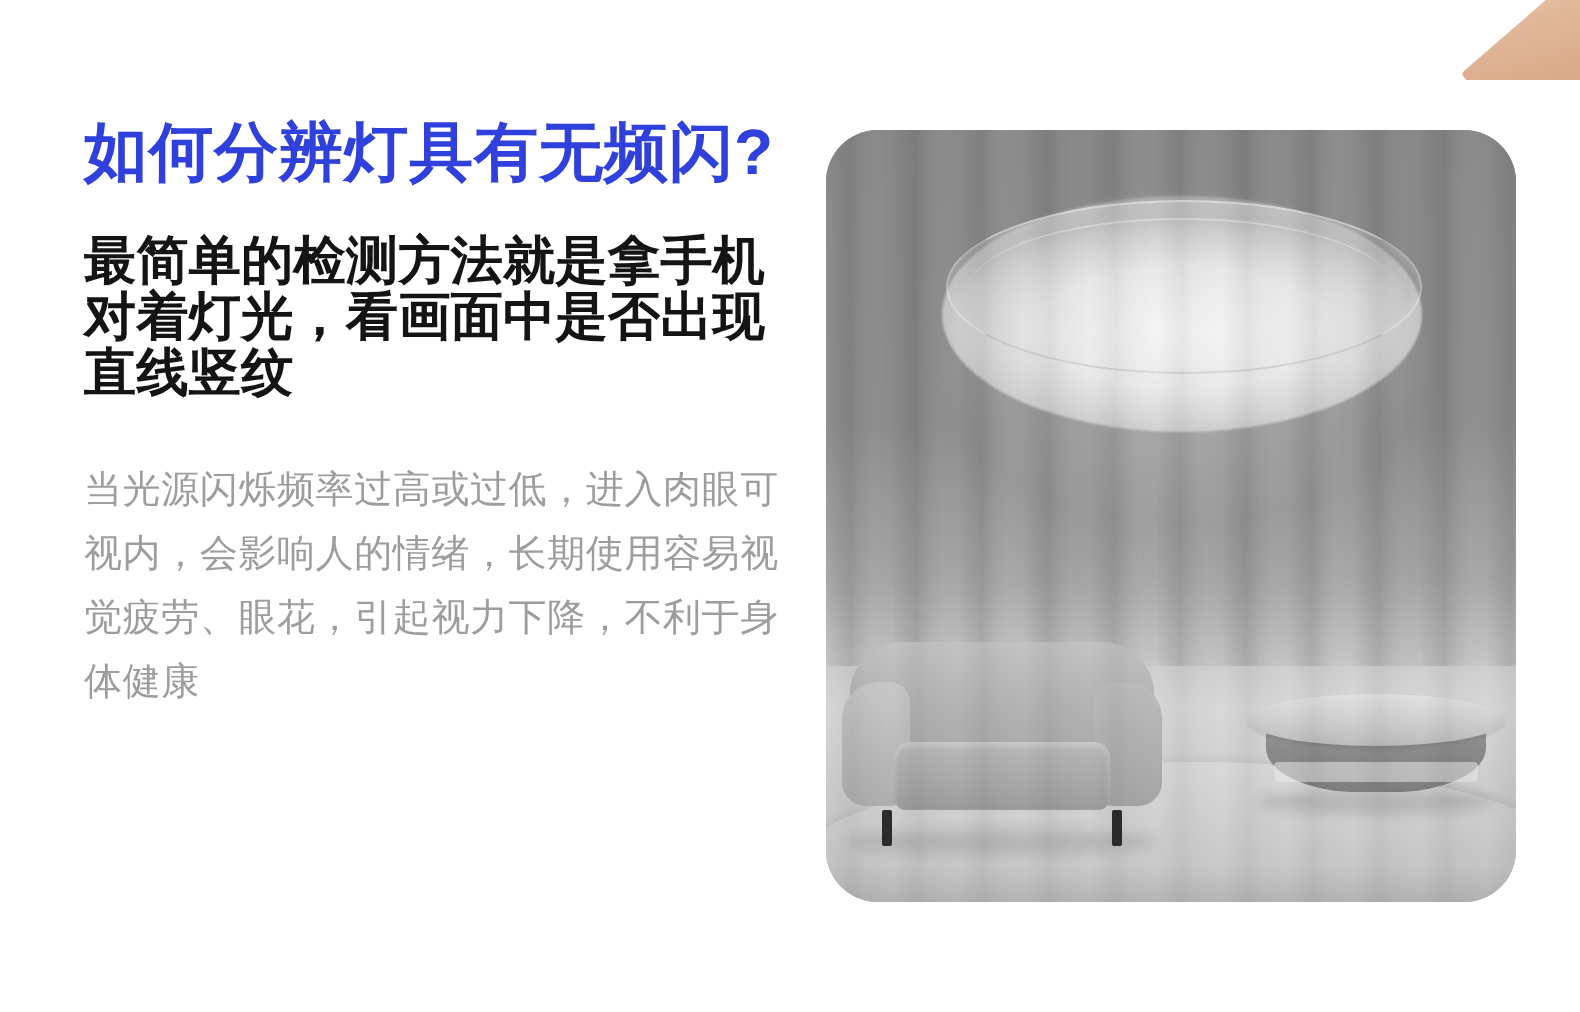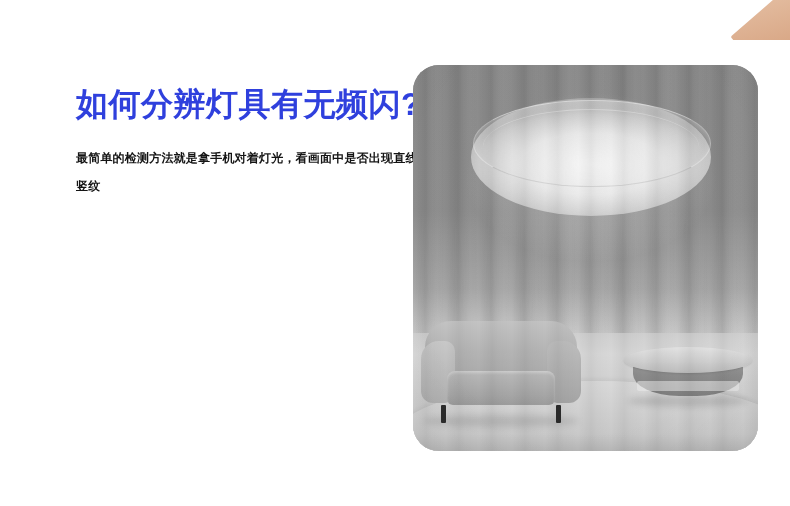--- a/index.html
+++ b/index.html
@@ -40,37 +40,36 @@
     background: linear-gradient(205deg, #e7c3a8 0%, #d9a887 55%, #cf9a77 100%);
     transform: rotate(-41deg);
     transform-origin: 100% 0%;
     border-radius: 2px;
   }
 
   
   .text-column {
     position: absolute;
     left: 42px;
-    top: 84px;
+    top: 56px;
     width: 352px;
-    margin-left: 34px;
   }
 
   .headline {
     font-size: 32px;
     font-weight: bold;
     color: #2f40dd;
     letter-spacing: 0.5px;
     line-height: 40px;
     margin: 0 0 20px 0;
     white-space: nowrap;
   }
 
   .lede {
-    font-size: 12px;
+    font-size: 26px;
     font-weight: bold;
     color: #141414;
     line-height: 28px;
     letter-spacing: 0.2px;
     margin: 0 0 30px 0;
   }
 
   .body-para {
     font-size: 19px;
     font-weight: normal;
@@ -368,20 +367,21 @@
     <div class="wedge"></div>
   </div>
 
   <div class="text-column">
 
     <div class="headline">如何分辨灯具有无频闪?</div>
 
     <div class="lede">最简单的检测方法就是拿手机对着灯光，看画面中是否出现直线竖纹</div>
 
 
+    <div class="body-para">当光源闪烁频率过高或过低，进入肉眼可视内，会影响人的情绪，长期使用容易视觉疲劳、眼花，引起视力下降，不利于身体健康</div>
 
   </div>
 
   <div class="photo-panel">
 
     <div class="wall"></div>
     <div class="folds"></div>
     <div class="banding"></div>
     <div class="banding2"></div>
 

